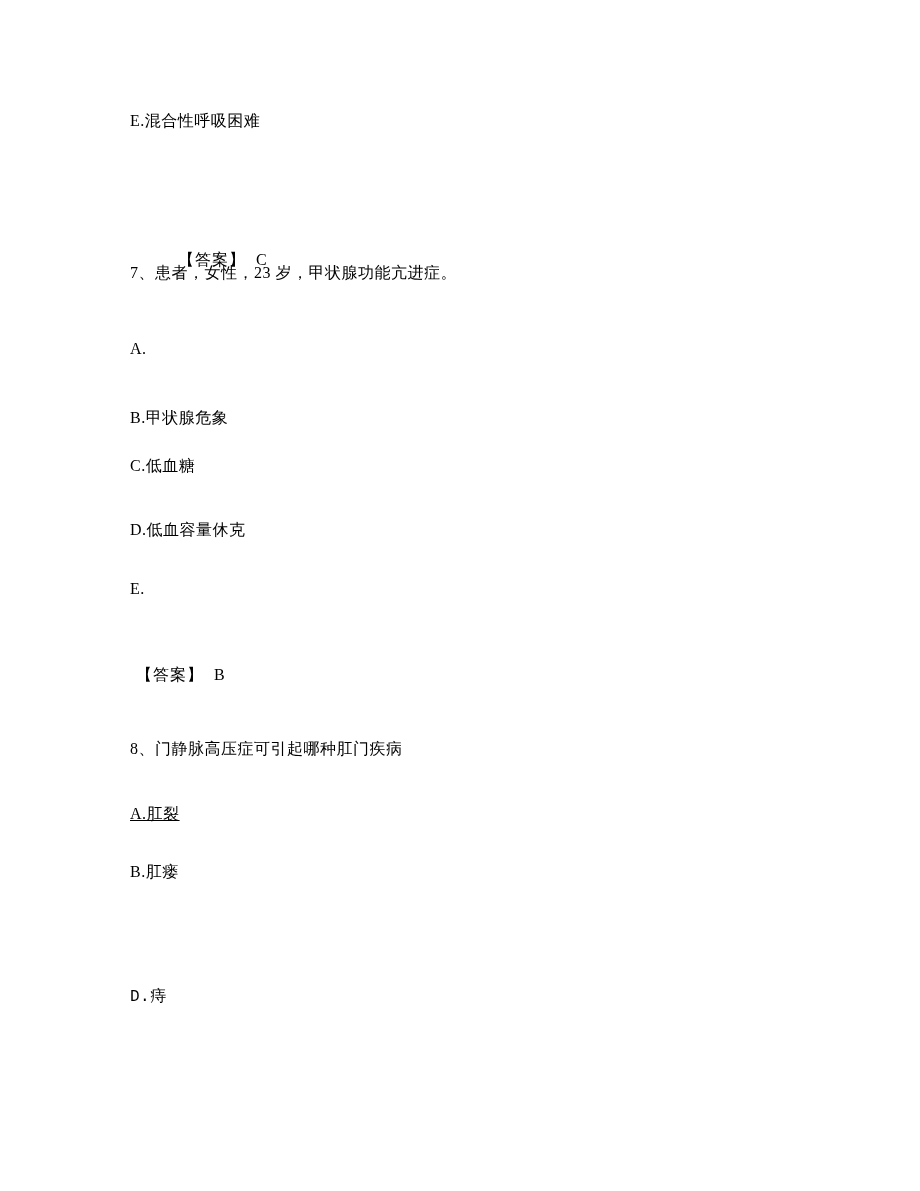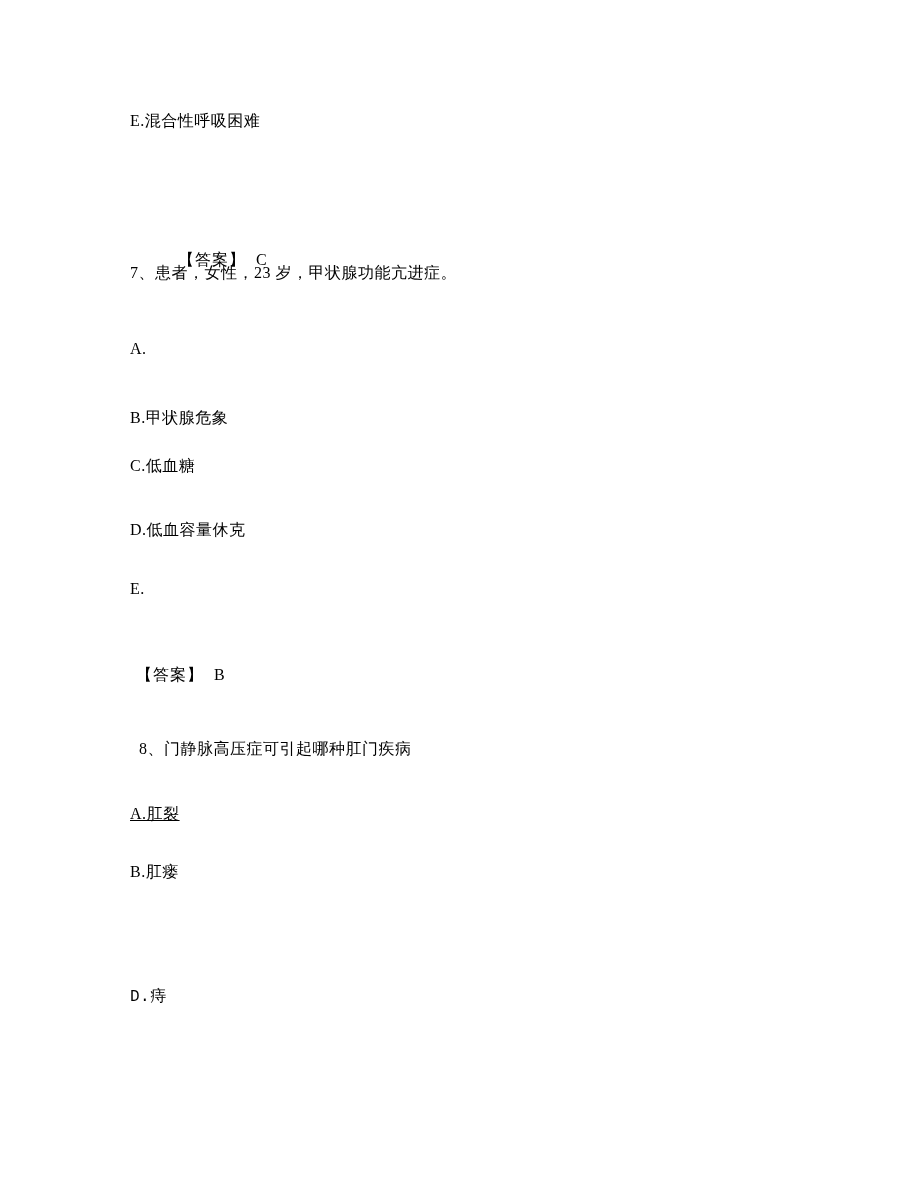--- a/index.html
+++ b/index.html
@@ -51,19 +51,19 @@
   <div class="block opt" style="top:338px;">A.</div>
   <div class="block opt" style="top:395px;margin-top:12px;">B.甲状腺危象</div>
   <div class="block opt" style="top:455px;">C.低血糖</div>
   <div class="block opt" style="top:519px;">D.低血容量休克</div>
   <div class="block opt" style="top:578px;">E.</div>
 
   <div class="block indent-answer" style="top:656px;margin-top:8px;">
     <span>【答案】</span>&nbsp;&nbsp;<span>B</span>
   </div>
 
-  <div class="block q-text" style="top:738px;margin-left:9px;">8、门静脉高压症可引起哪种肛门疾病</div>
+  <div class="block q-text" style="top:738px;">8、门静脉高压症可引起哪种肛门疾病</div>
 
   <div class="block opt" style="top:803px;text-decoration:underline;">A.肛裂</div>
   <div class="block opt" style="top:861px;font-family:Liberation Serif, serif;">B.肛瘘</div>
   <div class="block opt" style="top:986px;font-family:Liberation Mono, monospace;">D.痔</div>
 
 </div>
 
 </body></html>

